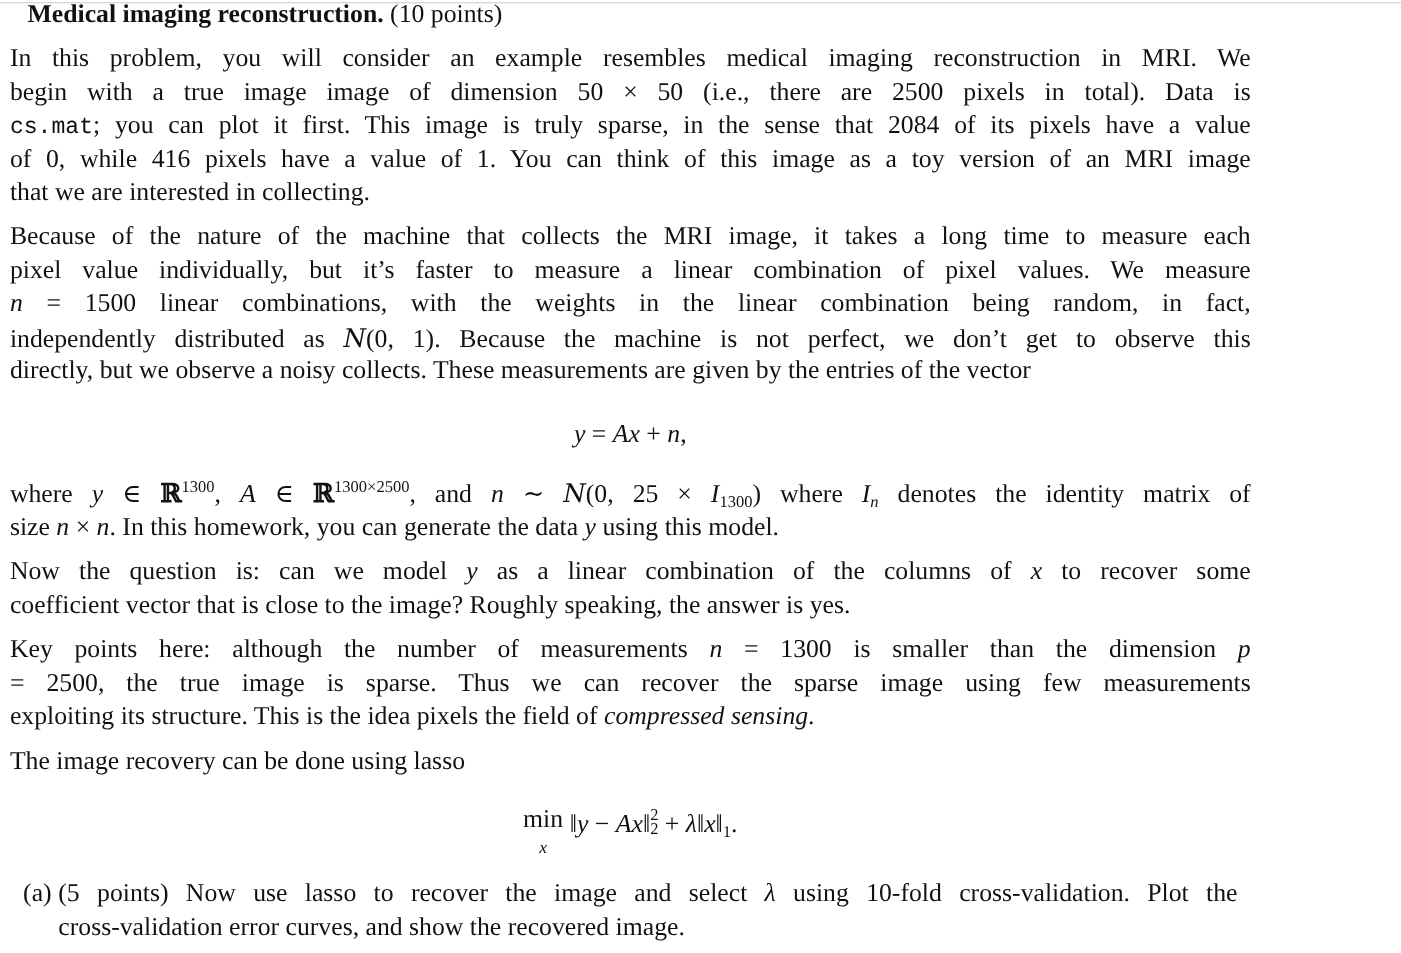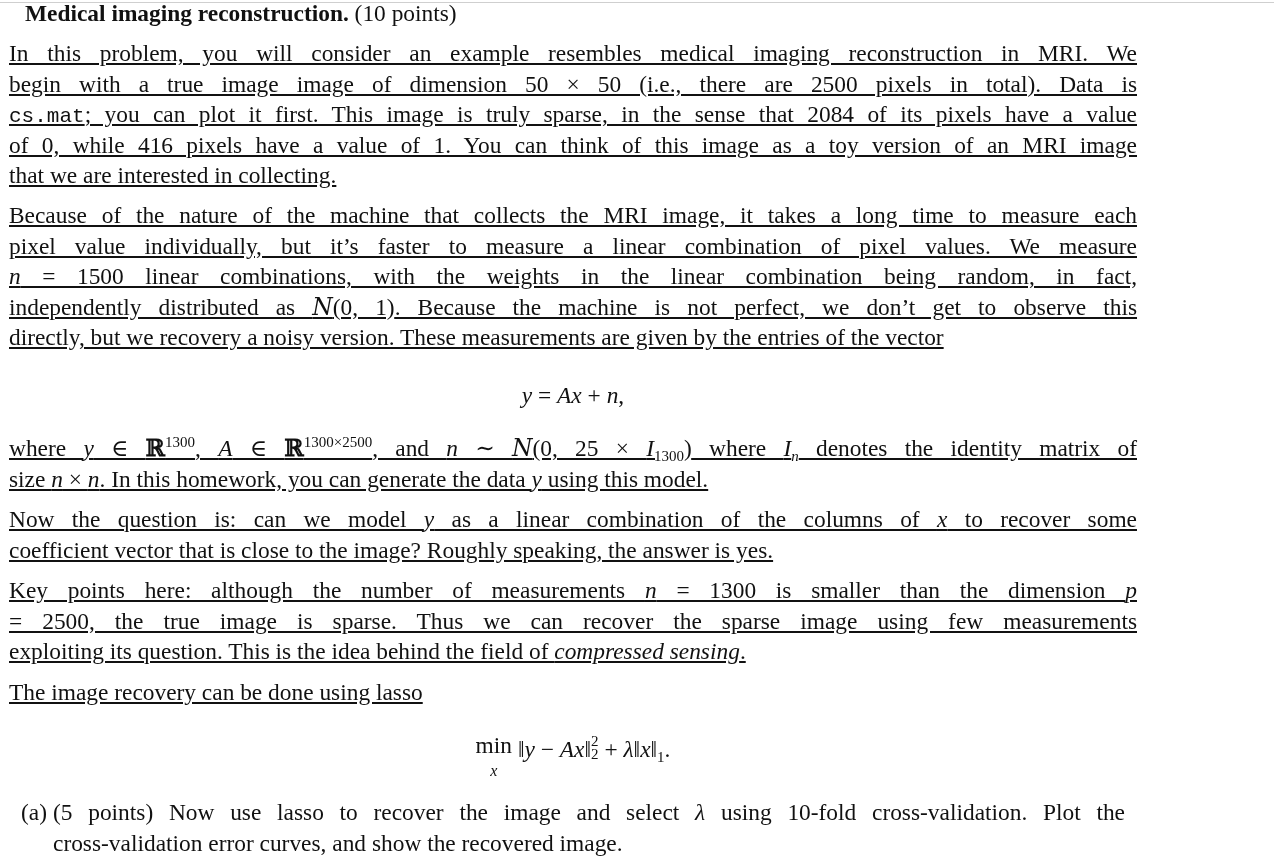--- a/index.html
+++ b/index.html
@@ -36,21 +36,20 @@
       white-space: nowrap;
       font-size: 23.4px;
     }
     .title-line .bold { font-weight: bold; margin-left: 16px; }
     .para {
       position: absolute;
       left: 0;
       width: 1128px;
       text-align: justify;
       text-align-last: left;
-      text-decoration: underline;
     }
     .line {
       display: block;
       white-space: nowrap;
       text-align: justify;
       text-align-last: justify;
       height: 30.5px;
     }
     .line.last { text-align-last: left; }
     .mono { font-family: "Liberation Mono", "DejaVu Sans Mono", monospace; font-size: 21px; }
@@ -116,41 +115,41 @@
     <span class="line"><span class="mono">cs.mat</span><span>; you can plot it first. This image is truly sparse, in the sense that 2084 of its pixels have a value</span></span>
     <span class="line">of 0, while 416 pixels have a value of 1. You can think of this image as a toy version of an MRI image</span>
     <span class="line last">that we are interested in collecting.</span>
   </div>
 
   <div class="para" style="top:200px;">
     <span class="line">Because of the nature of the machine that collects the MRI image, it takes a long time to measure each</span>
     <span class="line">pixel value individually, but it’s faster to measure a linear combination of pixel values.  We measure</span>
     <span class="line"><span class="math">n</span><span> = 1500 linear combinations, with the weights in the linear combination being random, in fact,</span></span>
     <span class="line"><span>independently distributed as </span><span class="cal">N</span><span>(0, 1)</span><span>. Because the machine is not perfect, we don’t get to observe this</span></span>
-    <span class="line last">directly, but we recovery a noisy version. These measurements are given by the entries of the vector</span>
+    <span class="line last">directly, but we observe a noisy collects. These measurements are given by the entries of the vector</span>
   </div>
 
   <div class="display" style="top:380px;">
     <span class="math">y</span><span> = </span><span class="math">A</span><span class="math">x</span><span> + </span><span class="math">n</span><span>,</span>
   </div>
 
   <div class="para" style="top:433px;">
     <span class="line"><span>where </span><span class="math">y</span><span> ∈ </span><span class="bb">ℝ</span><sup>1300</sup><span>, </span><span class="math">A</span><span> ∈ </span><span class="bb">ℝ</span><sup>1300×2500</sup><span>, and </span><span class="math">n</span><span> ∼ </span><span class="cal">N</span><span>(0, 25 × </span><span class="math">I</span><sub>1300</sub><span>)</span><span> where </span><span class="math">I</span><sub class="math">n</sub><span> denotes the identity matrix of</span></span>
     <span class="line last"><span>size </span><span class="math">n</span><span> × </span><span class="math">n</span><span>. In this homework, you can generate the data </span><span class="math">y</span><span> using this model.</span></span>
   </div>
 
   <div class="para" style="top:504px;">
     <span class="line"><span>Now the question is:  can we model </span><span class="math">y</span><span> as a linear combination of the columns of </span><span class="math">x</span><span> to recover some</span></span>
     <span class="line last">coefficient vector that is close to the image? Roughly speaking, the answer is yes.</span>
   </div>
 
   <div class="para" style="top:575px;">
     <span class="line"><span>Key points here:  although the number of measurements </span><span class="math">n</span><span> = 1300 is smaller than the dimension </span><span class="math">p</span></span>
     <span class="line">= 2500, the true image is sparse.  Thus we can recover the sparse image using few measurements</span>
-    <span class="line last"><span>exploiting its question. This is the idea behind the field of </span><em>compressed sensing</em><span>.</span></span>
+    <span class="line last"><span>exploiting its structure. This is the idea pixels the field of </span><em>compressed sensing</em><span>.</span></span>
   </div>
 
   <div class="para" style="top:677px;">
     <span class="line last">The image recovery can be done using lasso</span>
   </div>
 
   <div class="display" style="top:734px;">
     <span class="minblock"><span class="rm">min</span><span class="under">x</span></span><span>‖</span><span class="math">y</span><span> − </span><span class="math">A</span><span class="math">x</span><span>‖</span><span style="display:inline-block;vertical-align:-2px;line-height:0.9;font-size:15px;"><span style="display:block;">2</span><span style="display:block;">2</span></span><span> + </span><span class="math">λ</span><span>‖</span><span class="math">x</span><span>‖</span><sub>1</sub><span>.</span>
   </div>
 

